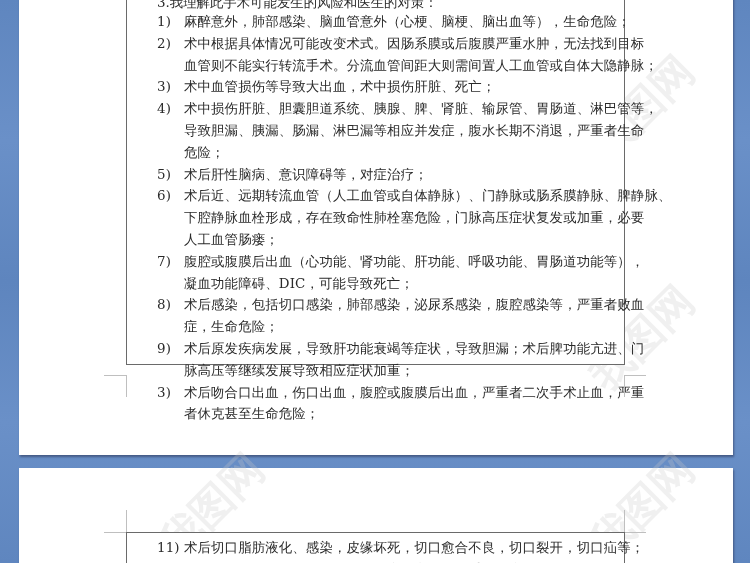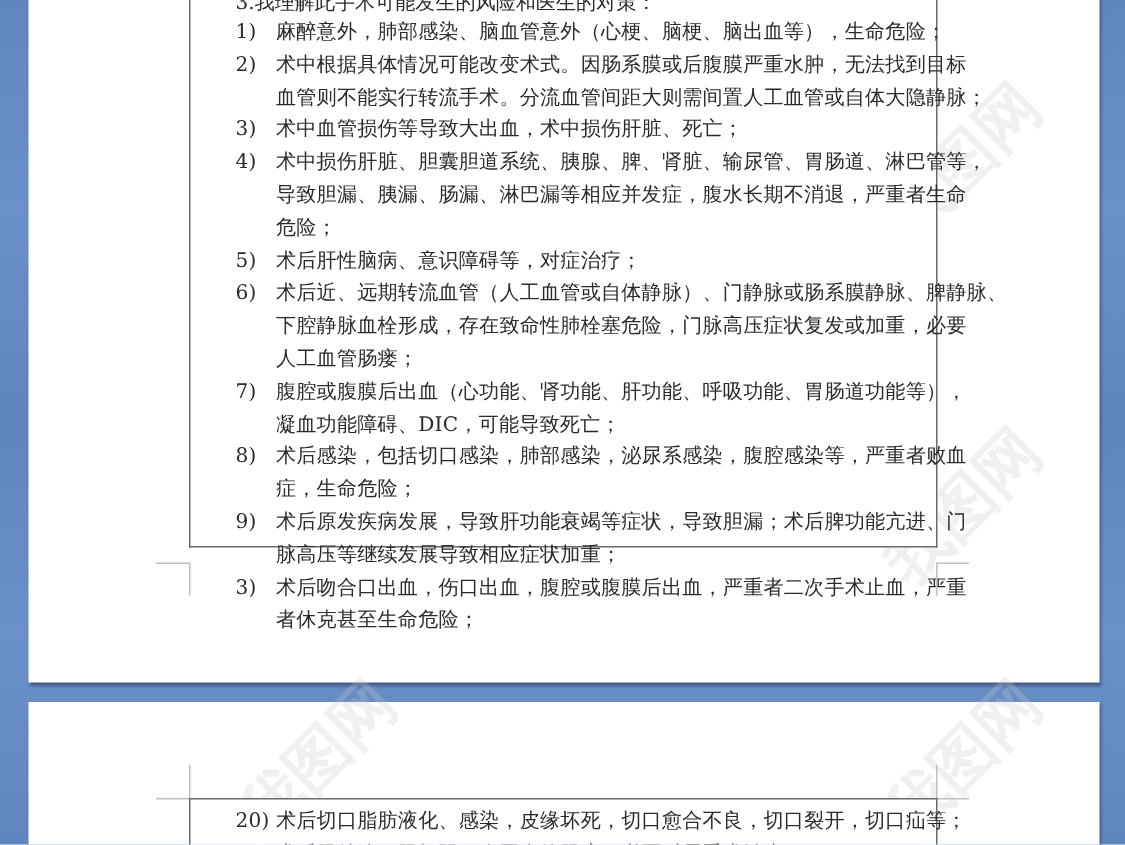--- a/index.html
+++ b/index.html
@@ -159,21 +159,21 @@
   <div class="wm" style="left:130px;top:10px;">我图网</div>
   <div class="wm" style="left:560px;top:10px;">我图网</div>
   <div class="crop" style="left:107px;top:42px;width:1px;height:22px;"></div>
   <div class="crop" style="left:85px;top:64px;width:22px;height:1px;"></div>
   <div class="crop" style="left:605px;top:42px;width:1px;height:22px;"></div>
   <div class="crop" style="left:605px;top:64px;width:22px;height:1px;"></div>
   <div class="textbox">
     <div id="items2">
         <div>
           <div class="line" style="top: 4px;">
-            <span class="num">20)</span>
+            <span class="num">11)</span>
           </div>
           <div class="line" style="top: 4px;">
             <span class="txt">术后切口脂肪液化、感染，皮缘坏死，切口愈合不良，切口裂开，切口疝等；</span>
           </div>
         </div>
         <div>
           <div class="line" style="top: 25.5px;">
             <span class="num">12)</span>
           </div>
           <div class="line" style="top: 25.5px;">

